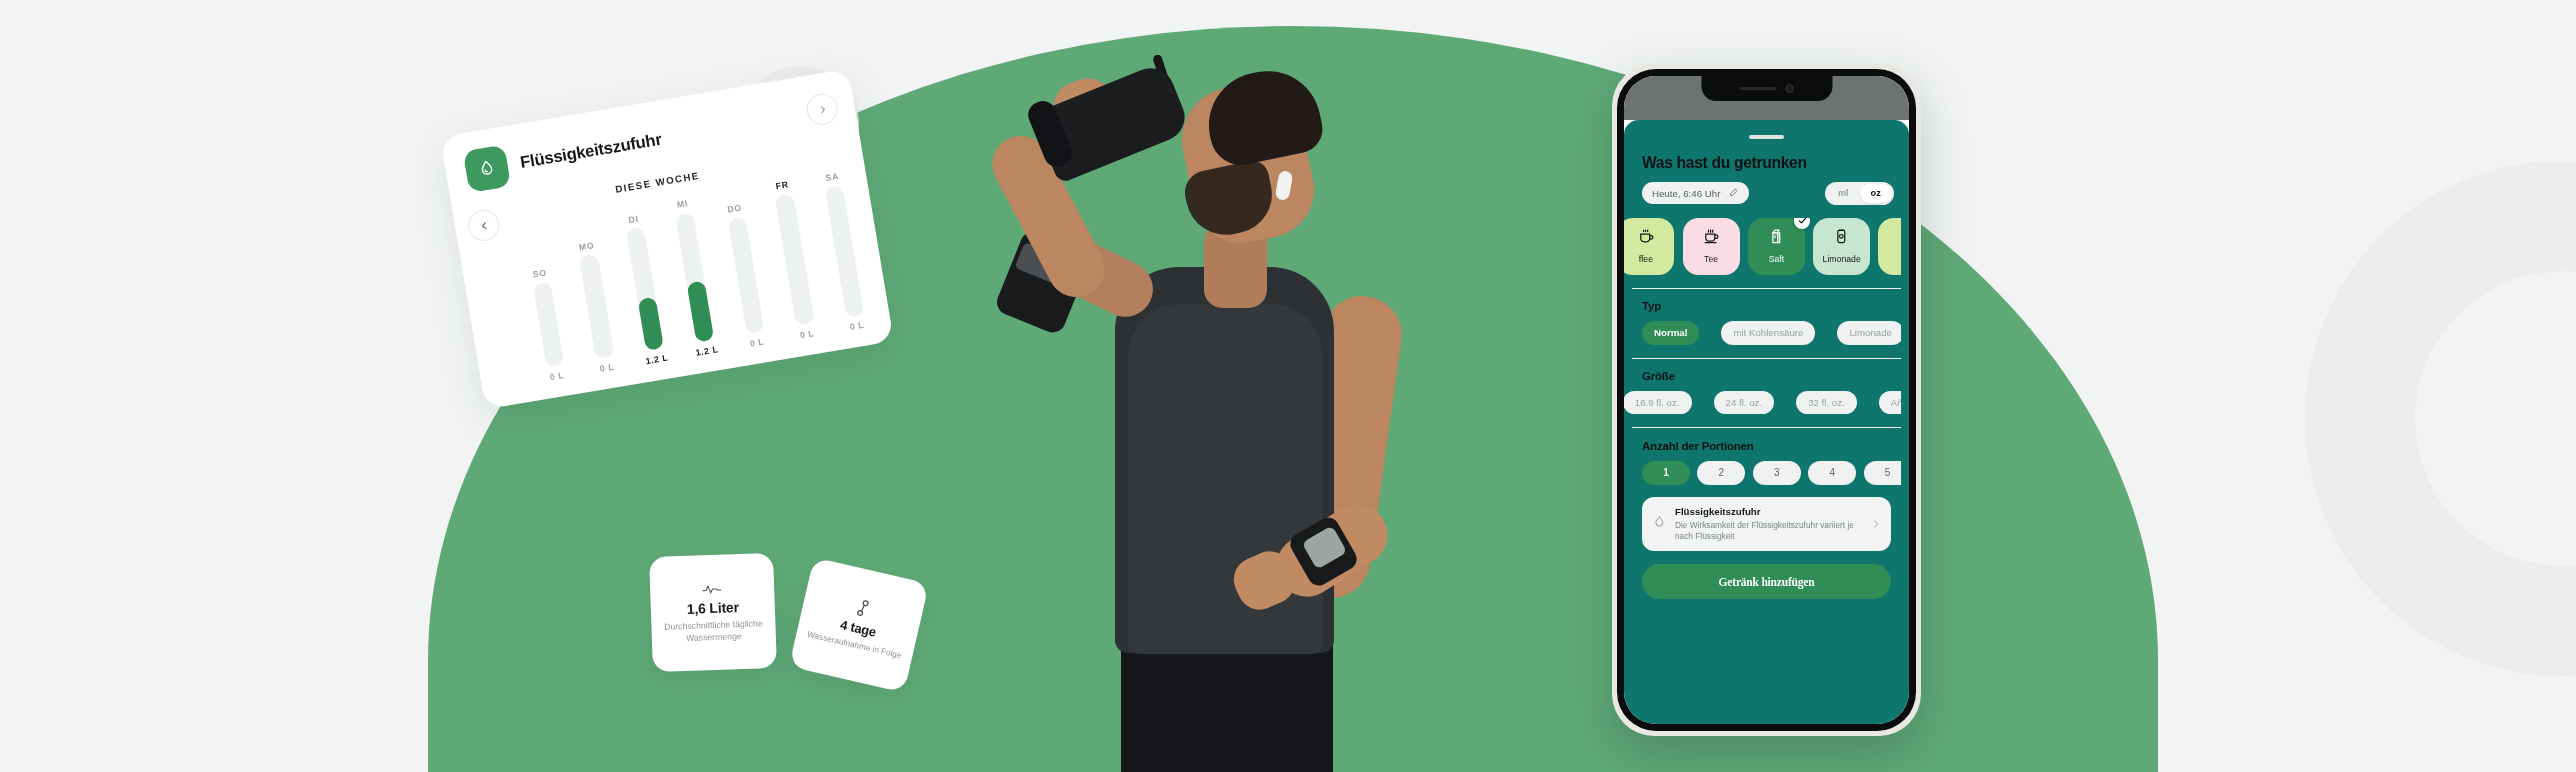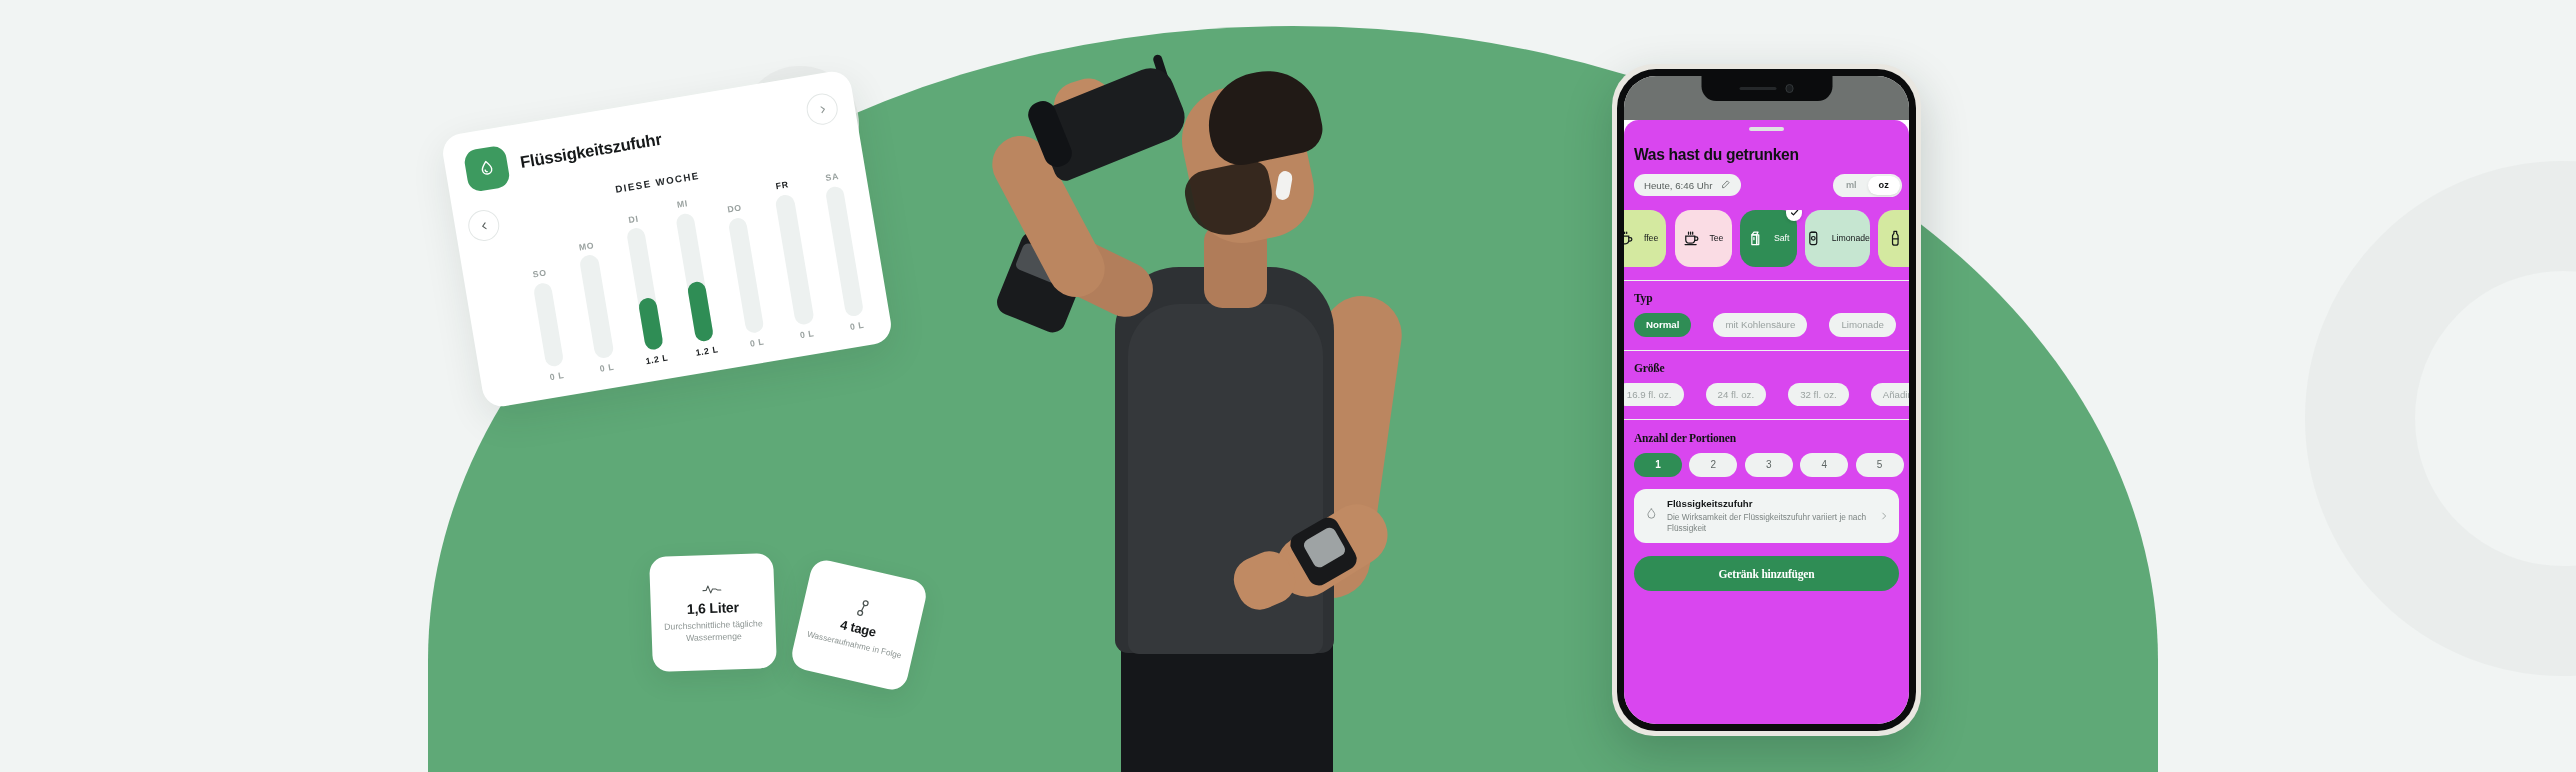--- a/index.html
+++ b/index.html
@@ -293,23 +293,23 @@
     background: #0b0c0d;
     border-radius: 0 0 14.7px 14.7px;
     display: flex; align-items: center; justify-content: center;
     gap: 9.2px;
   }
   .notch-speaker { width: 37px; height: 3.7px; background: #25282a; border-radius: 2.8px; }
   .notch-cam { width: 8.3px; height: 8.3px; border-radius: 50%; background: #1a1d1f; border: 0.9px solid #33383a; }
 
   .sheet {
     position: absolute; left: 0; right: 0; top: 44px; bottom: 0;
-    background: #d946ef;
+    background: #0f766e;
     border-radius: 14.7px 14.7px 0 0;
-    padding: 0;
+    padding: 8px;
     display: flex; flex-direction: column;
   }
   .grabber {
     width: 35px; height: 3.7px; border-radius: 2.8px;
     background: #dfe3e2; margin: 7.4px auto 0;
   }
   .sheet-title {
     font-size: 15.6px; font-weight: 700; color: #101213;
     letter-spacing: -0.3px;
     margin: 14.7px 0 0 10px;
@@ -335,38 +335,38 @@
   }
   .unit-opt.active { background: #fff; color: #101213; box-shadow: 0 0.9px 2.8px rgba(0,0,0,.10); }
 
   .drinks-row {
     display: flex; gap: 8.3px; margin: 13px 0 0 -14.7px;
     padding-left: 0; overflow: hidden;
   }
   .drink {
     flex: 0 0 57px; height: 57px;
     border-radius: 15.6px;
-    display: flex; flex-direction: row;
+    display: flex; flex-direction: column;
     align-items: center; justify-content: center; gap: 10px;
     position: relative;
   }
   .drink-label { font-size: 8.7px; color: #15181a; }
   .drink.sel .drink-label { color: #fff; }
   .drink-check {
     position: absolute; right: -5.5px; top: -5.5px;
     width: 16.6px; height: 16.6px; border-radius: 50%;
     background: #fff; color: #15181a;
     display: flex; align-items: center; justify-content: center;
     font-size: 9.2px; box-shadow: 0 0.9px 3.7px rgba(0,0,0,.18);
   }
   .divider { height: 0.9px; background: #eef1f0; margin: 13px 0 0; }
 
   .sec-title {
     font-size: 11.5px; font-weight: 700; color: #101213;
-    margin: 12px 0 0 10px; letter-spacing: -0.2px; font-family: Liberation Serif, serif;
+    margin: 12px 0 0 10px; letter-spacing: -0.2px;
   }
   .chip-row {
     display: flex; gap: 22px; margin: 8.3px 0 0 10px; overflow: hidden;
   }
   .chip-row.indent { margin-left: -9.2px; }
   .chip {
     flex: 0 0 auto;
     background: #eff2f1; border-radius: 13px;
     padding: 6.4px 12px;
     font-size: 9.7px; color: #9aa2a0; white-space: nowrap;

